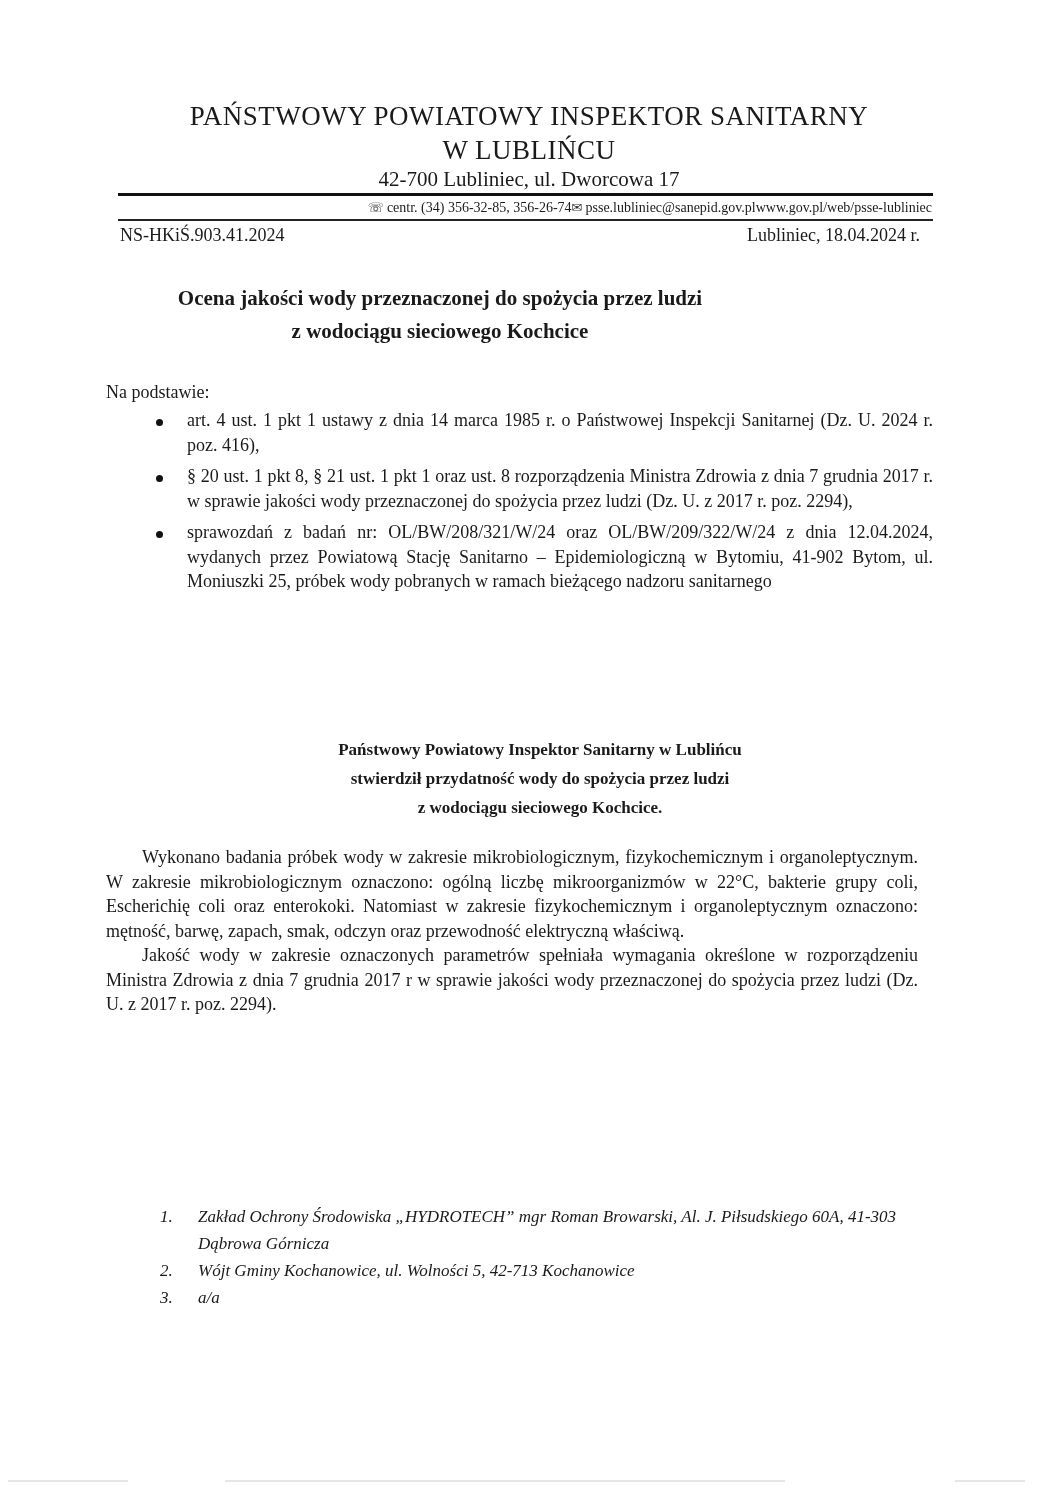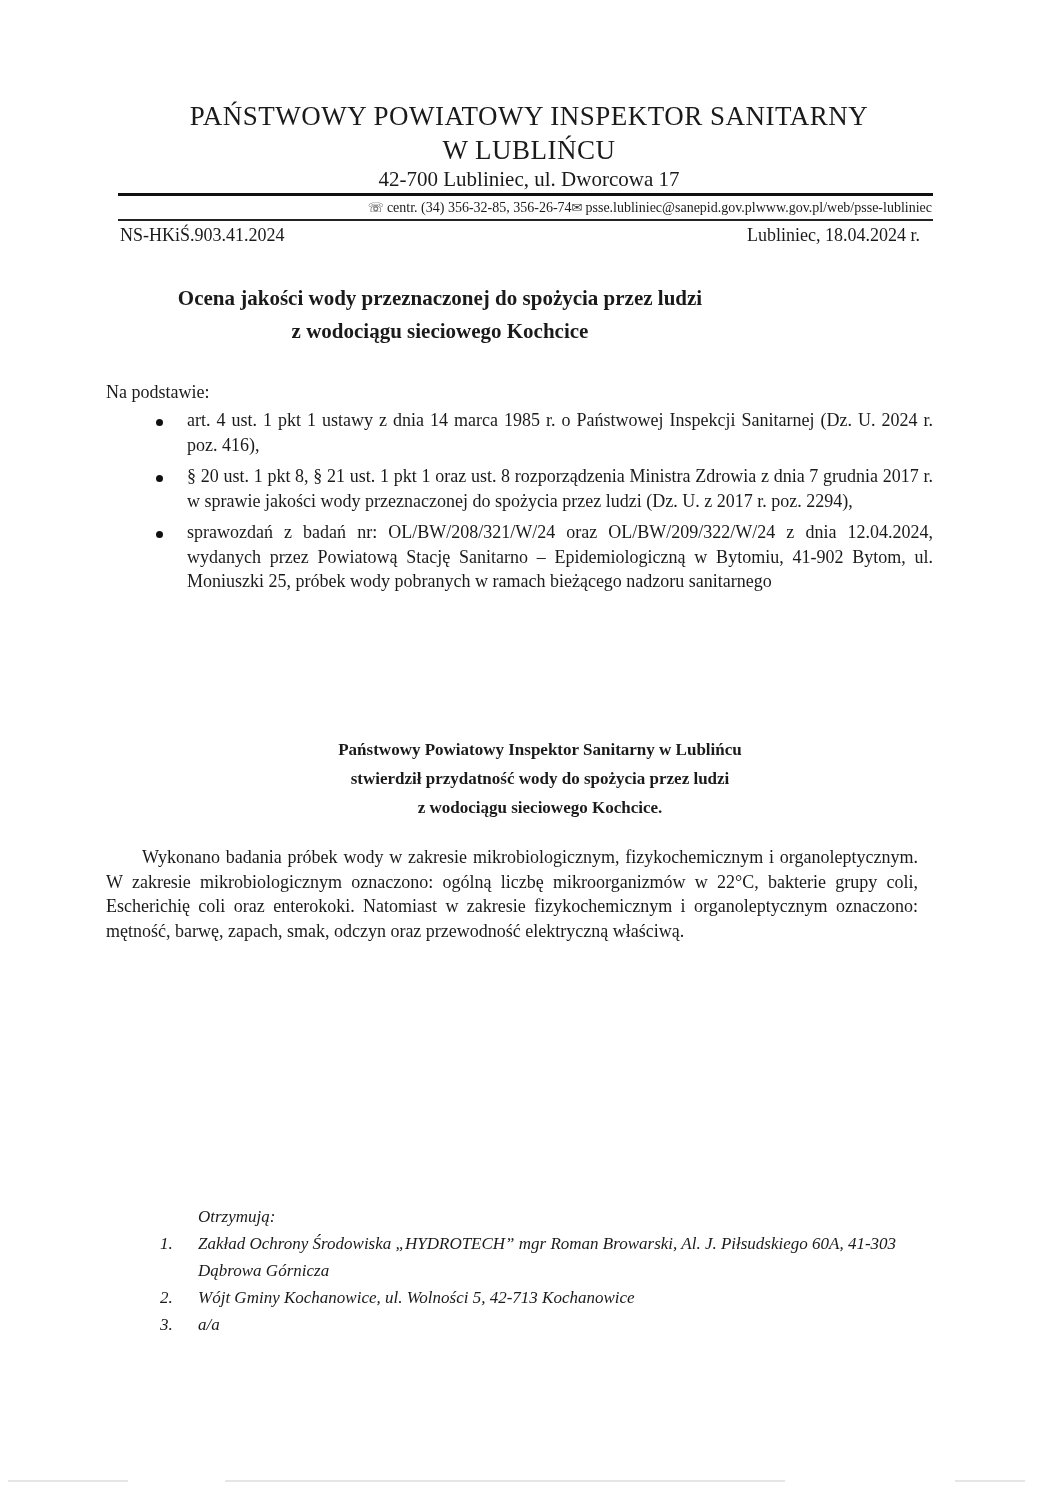--- a/index.html
+++ b/index.html
@@ -86,24 +86,24 @@
 </ul>
 
 <div class="abs decision">
   <div>Państwowy Powiatowy Inspektor Sanitarny w Lublińcu</div>
   <div>stwierdził przydatność wody do spożycia przez ludzi</div>
   <div>z wodociągu sieciowego Kochcice.</div>
 </div>
 
 <div class="abs para body-text">
   <p>Wykonano badania próbek wody w zakresie mikrobiologicznym, fizykochemicznym i organoleptycznym. W zakresie mikrobiologicznym oznaczono: ogólną liczbę mikroorganizmów w 22°C, bakterie grupy coli, Escherichię coli oraz enterokoki. Natomiast w zakresie fizykochemicznym i organoleptycznym oznaczono: mętność, barwę, zapach, smak, odczyn oraz przewodność elektryczną właściwą.</p>
+  <p>Jakość wody w zakresie oznaczonych parametrów spełniała wymagania określone w rozporządzeniu Ministra Zdrowia z dnia 7 grudnia 2017 r w sprawie jakości wody przeznaczonej do spożycia przez ludzi (Dz. U. z 2017 r. poz. 2294).</p>
 </div>
 
 <div class="abs recipients">
-  <div class="lbl">Otrzymują:</div>
   <ol>
     <li>
       <span class="num">1.</span>
       <span>Zakład Ochrony Środowiska „HYDROTECH” mgr Roman Browarski, Al. J. Piłsudskiego 60A, 41-303 Dąbrowa Górnicza</span>
     </li>
     <li>
       <span class="num">2.</span>
       <span>Wójt Gminy Kochanowice, ul. Wolności 5, 42-713 Kochanowice</span>
     </li>
     <li>

